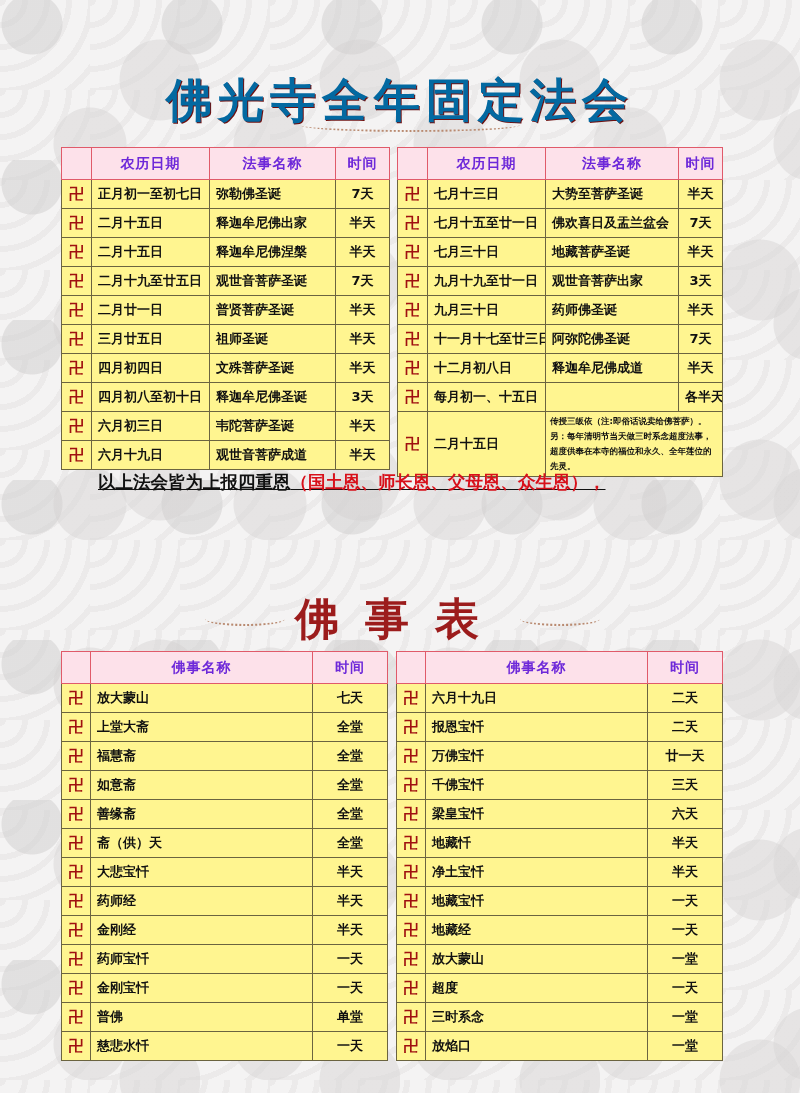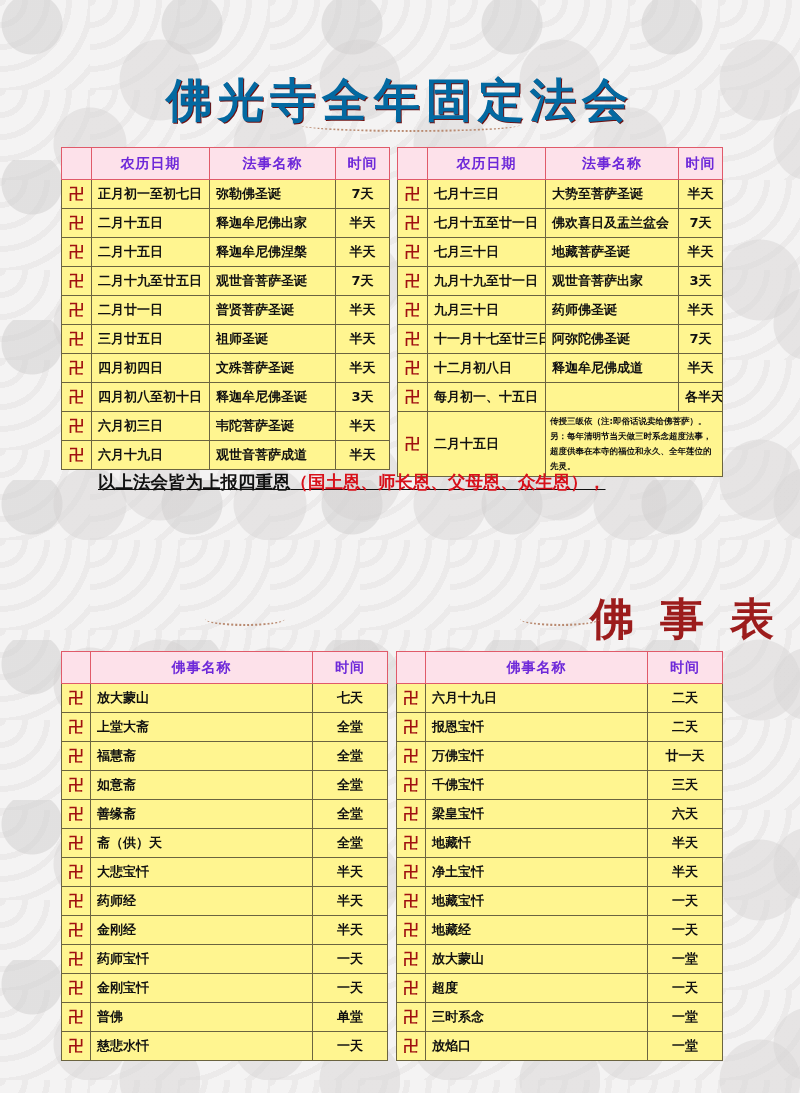--- a/index.html
+++ b/index.html
@@ -41,21 +41,21 @@
   table.grid td.c { text-align: center; }
   table.grid td.note {
     font-size: 8.5px; line-height: 15px; white-space: normal; padding: 2px 4px; font-weight: bold;
   }
   .para {
     position: absolute; left: 64px; top: 470px; width: 680px;
     font-size: 17.5px; line-height: 24px; font-weight: bold; color: #111; text-decoration: underline;
   }
   .para .red { color: #d8101a; }
   .title-sub {
-    position: absolute; left: 0; top: 590px; width: 800px; text-align: right;
+    position: absolute; left: 0; top: 590px; width: 800px; text-align: center;
     font-family: "DejaVu Serif", serif; font-weight: bold; font-size: 44px;
     color: #9c1c1c; letter-spacing: 26px;
   }
 </style>
 </head>
 <body>
 
 <div class="title-main">佛光寺全年固定法会</div>
 <div class="ornament" style="left:300px; top:118px; width:220px;"></div>
 

